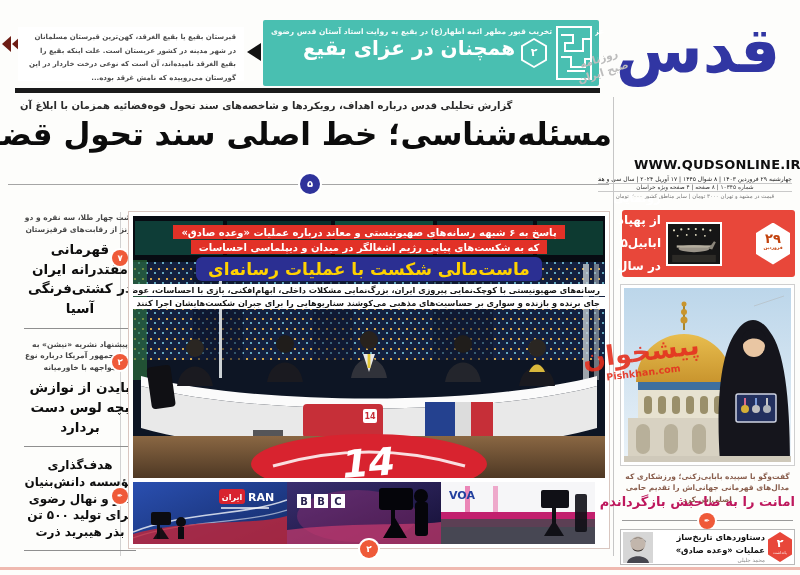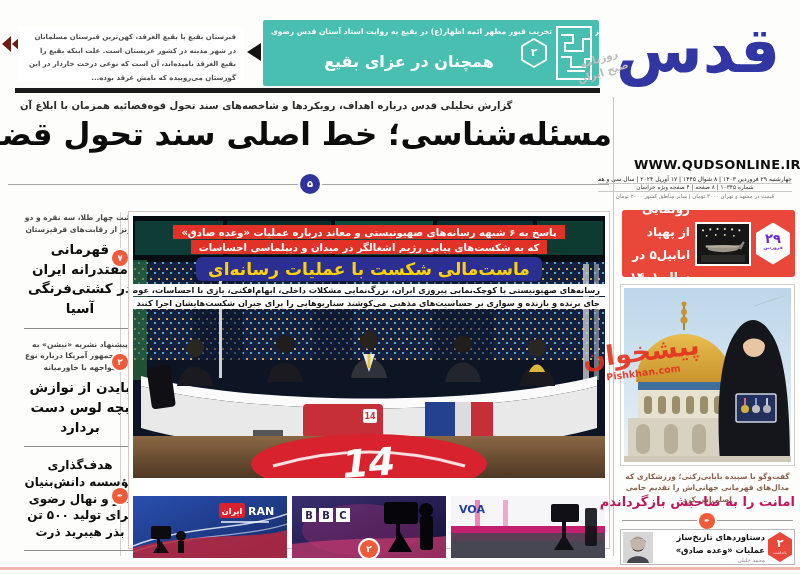--- a/index.html
+++ b/index.html
@@ -15,21 +15,21 @@
   .chev { width:0; height:0; border-top:8px solid transparent; border-bottom:8px solid transparent;
           border-right:9px solid #6e1d14; display:inline-block; margin-right:1px; }
   .banner-note { position:absolute; left:18px; top:27px; width:226px; height:54px; background:#fff;
                  font-size:7px; color:#4c4c4c; line-height:1.95; text-align:right; padding:4px 8px; font-weight:600;}
   .note-arrow { position:absolute; left:247px; top:43px; width:0; height:0;
                 border-top:9px solid transparent; border-bottom:9px solid transparent; border-right:14px solid #121212; }
   .teal-banner { position:absolute; left:263px; top:20px; width:336px; height:66px; background:#49bfb1;
                  border-radius:2px; color:#fff; }
   .tb-inner { position:absolute; left:8px; right:52px; top:7px; text-align:center; }
   .tb-kicker { font-size:7.5px; font-weight:600; white-space:nowrap; opacity:.95; }
-  .tb-title  { font-size:16px; font-weight:bold; white-space:nowrap; margin-top:16px; letter-spacing:-.3px;}
+  .tb-title  { font-size:20px; font-weight:bold; white-space:nowrap; margin-top:0; letter-spacing:-.3px;}
   .hex-out { position:absolute; right:52px; top:18px; width:26px; height:30px; background:#fff;
              clip-path:polygon(50% 0,100% 25%,100% 75%,50% 100%,0 75%,0 25%); }
   .hex-in  { position:absolute; left:2px; top:2px; width:22px; height:26px; background:#49bfb1;
              clip-path:polygon(50% 0,100% 25%,100% 75%,50% 100%,0 75%,0 25%);
              color:#fff; font-size:11px; font-weight:bold; text-align:center; line-height:26px; }
   .kufic { position:absolute; right:4px; top:3px; }
   .black-rule { position:absolute; left:15px; top:88px; width:585px; height:5px; background:#1a1a1a; }
   
   .logo-word { position:absolute; right:12px; top:8px; width:180px; text-align:center; color:#3136a3;
                font-size:63px; font-weight:bold; line-height:1.35; direction:rtl; }
@@ -43,21 +43,21 @@
   .url-text { font-size:13px; font-weight:bold; color:#101010; letter-spacing:.2px; white-space:nowrap; }
   .date-row { position:absolute; right:8px; width:194px; text-align:center; direction:rtl; white-space:nowrap; overflow:hidden;}
   .dr1 { top:175px; font-size:6px; color:#222; border-bottom:1px solid #c9c9c9; padding-bottom:1px;}
   .dr2 { top:184px; font-size:5.8px; color:#333; border-bottom:1px solid #c9c9c9; padding-bottom:1px;}
   .dr3 { top:193px; font-size:5.5px; color:#777; }
   
   .promo { position:absolute; left:622px; top:210px; width:173px; height:67px; background:#e8473a;
            border-radius:3px; display:flex; align-items:center; direction:rtl; padding:5px; gap:5px;}
   .promo-blob { width:34px; height:42px; background:#fff;
                 clip-path:polygon(50% 0,100% 25%,100% 75%,50% 100%,0 75%,0 25%);
-                color:#6d28d9; text-align:center; padding-top:9px; flex:0 0 auto;}
+                color:#c2410c; text-align:center; padding-top:9px; flex:0 0 auto;margin-left:29px;}
   .promo-day { font-size:13px; font-weight:bold; line-height:1; }
   .promo-month { font-size:4.5px; font-weight:bold; }
   .promo-photo { flex:0 0 auto; border:2px solid #fff; background:#141414; }
   .promo-text { flex:1; color:#fff; font-size:12px; font-weight:bold; line-height:1.9; text-align:right; }
   
   .lead-kicker { position:absolute; left:20px; top:100px; width:588px; text-align:left; font-size:10px;
                  font-weight:600; color:#2b2b2b; direction:rtl; white-space:nowrap;}
   .lead-headline { position:absolute; left:12px; top:116px; width:600px; text-align:center; font-size:31px;
                    font-weight:800; color:#0c0c0c; direction:rtl; white-space:nowrap; letter-spacing:-.5px;}
   .lead-rule { position:absolute; left:8px; top:184px; width:601px; height:1px; background:#a5a5a5; }
@@ -80,21 +80,21 @@
               border:1px solid #d9c6c0; padding:4px; }
   .studio-wrap { position:relative; width:472px; height:262px; overflow:hidden; background:#0d1524;}
   .overlays { position:absolute; left:0; right:0; top:9px; text-align:center; direction:rtl; }
   .ov-red span { display:block; margin:0 auto 1px; width:fit-content; background:#e23127; color:#fff;
                  font-size:10px; font-weight:bold; padding:1.5px 8px; white-space:nowrap; }
   .ov-blue span { display:inline-block; margin-top:2px; background:#2b2f92; color:#ffd200;
                   font-size:17px; font-weight:bold; padding:2px 12px; white-space:nowrap; letter-spacing:-.3px;border-radius:6px;}
   .ov-deck { margin-top:3px; }
   .ov-deck span { display:block; margin:0 auto 1px; width:fit-content; background:#fff; color:#151515;
                   font-size:8.2px; font-weight:bold; padding:1px 5px; white-space:nowrap; }
-  .thumbs { margin-top:18px; display:flex; gap:5px; }
+  .thumbs { margin-top:4px; display:flex; }
   .thumb { width:154px; height:62px; overflow:hidden; position:relative; }
   .main-badge { left:calc(50% - 9px); bottom:-10px; top:auto; }
   
   .photo-box { position:absolute; left:620px; top:284px; width:175px; height:182px; background:#fff;
                border:1px solid #cfcfcf; padding:3px; }
   .int-kicker { position:absolute; left:620px; top:471px; width:175px; text-align:center; font-size:7.5px;
                 color:#8a5f4e; font-weight:600; line-height:1.5; direction:rtl; }
   .int-headline { position:absolute; left:620px; top:494px; width:175px; text-align:center; font-size:13px;
                   font-weight:bold; color:#be185d; direction:rtl; white-space:nowrap; letter-spacing:-.3px;}
   .int-rule { position:absolute; left:622px; top:520px; width:171px; height:1px; background:#9a9a9a; }

